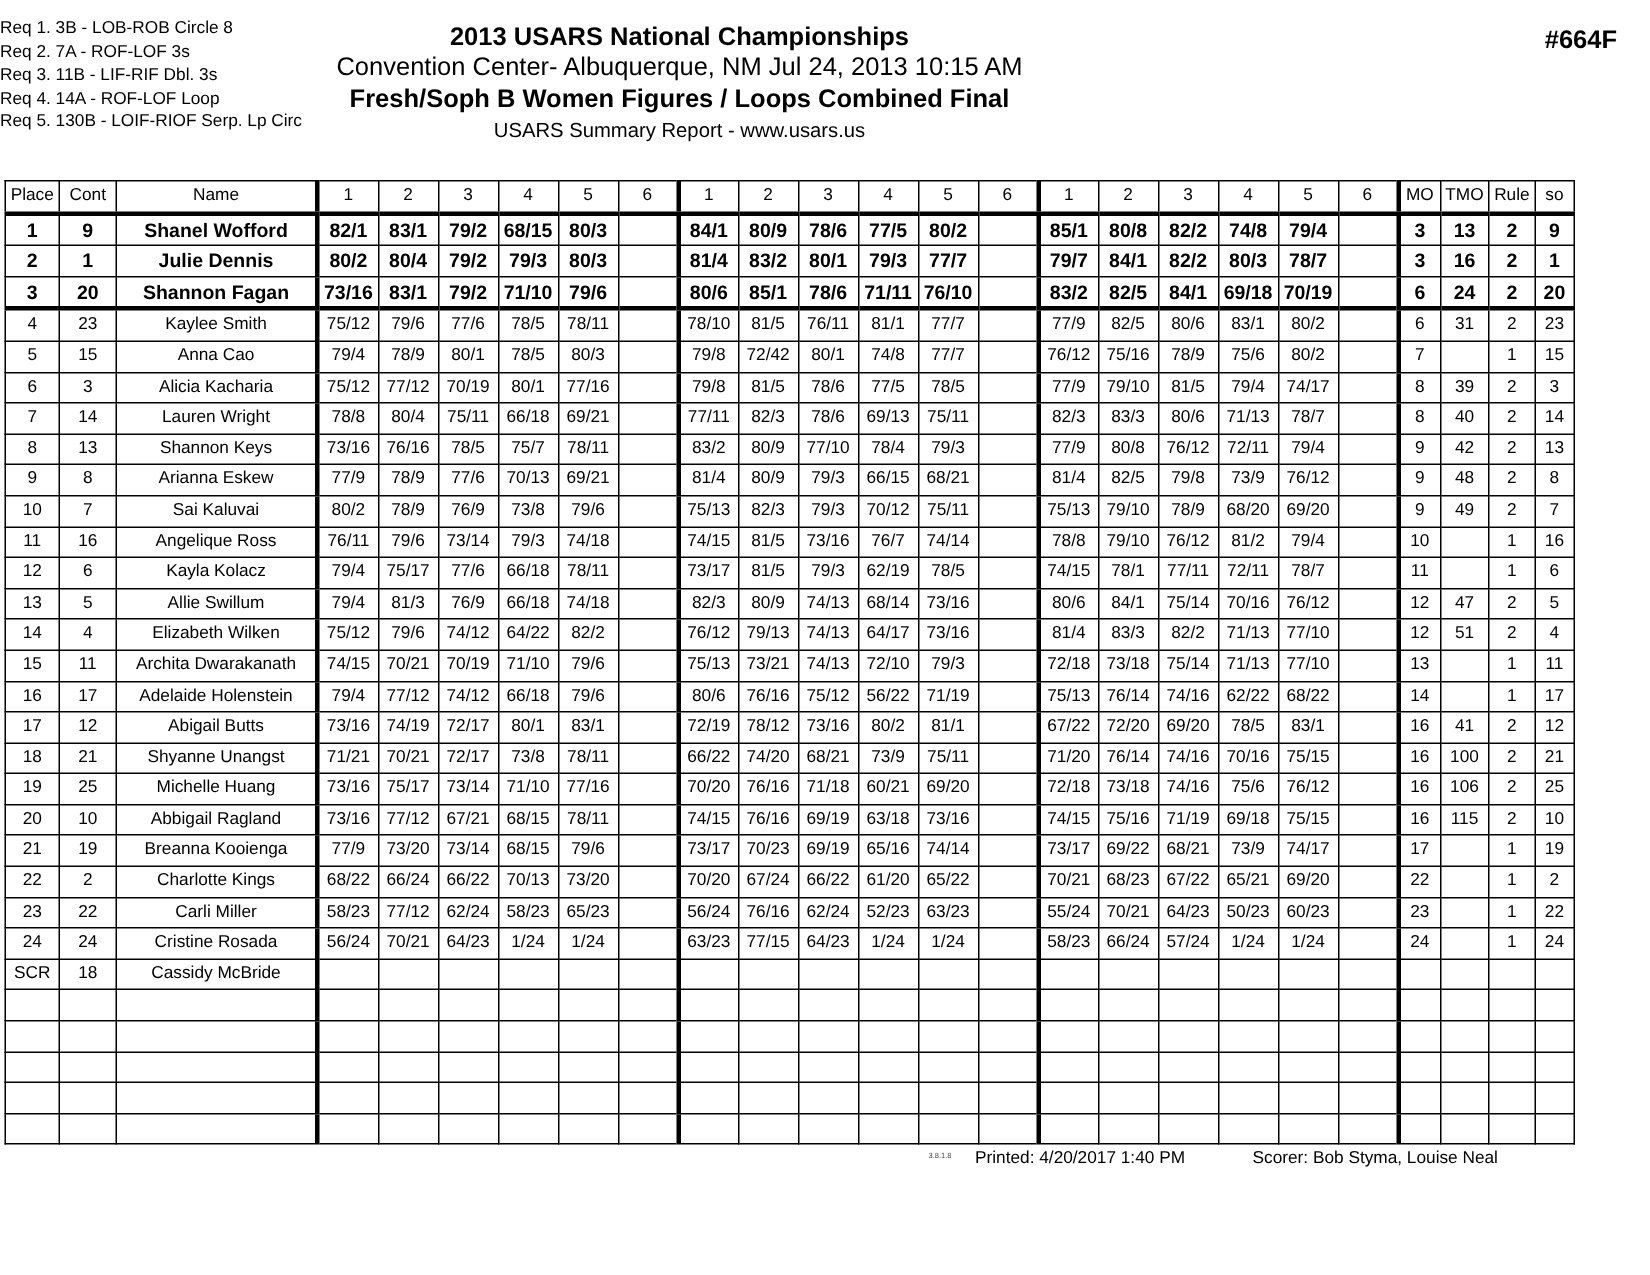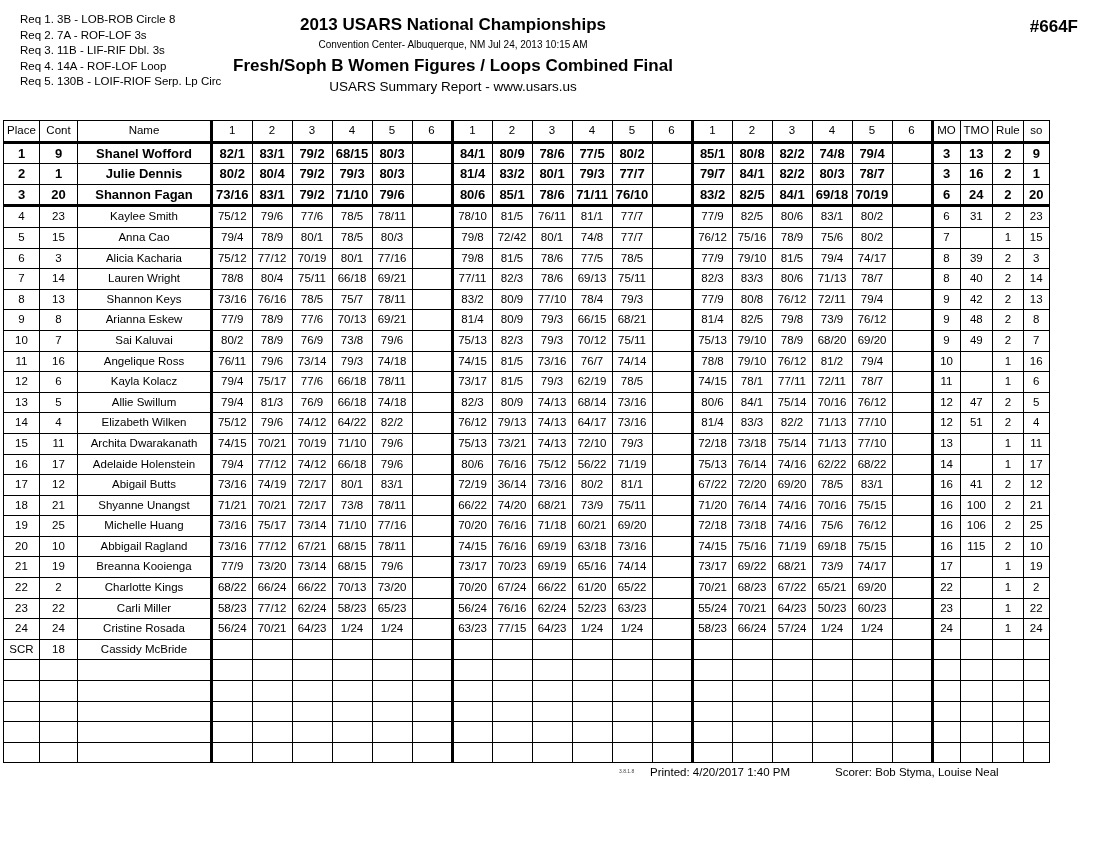--- a/index.html
+++ b/index.html
@@ -8,32 +8,32 @@
     width: 1100px; height: 850px;
     background: #ffffff;
     font-family: "Liberation Sans", sans-serif;
     color: #000000;
     overflow: hidden;
   }
   #page { position: relative; width: 1100px; height: 850px; }
 
   
   #reqs {
-    position: absolute; left: 20px; top: 12px;
+    position: absolute; left: 0; top: 12px;
     font-size: 11.5px; line-height: 15.5px;
   }
   .req-line { white-space: nowrap; }
 
   
   #titleblock {
     position: absolute; left: 0; top: 14px; width: 906px;
     text-align: center;
   }
   #title-main { font-size: 17px; font-weight: bold; line-height: 21px; }
-  #title-sub  { font-size: 10px; line-height: 19px; }
+  #title-sub  { font-size: 17px; line-height: 19px; }
   #title-event{ font-size: 17px; font-weight: bold; line-height: 23px; }
   #title-org  { font-size: 13.5px; line-height: 20px; }
   #eventnum {
     position: absolute; right: 22px; top: 17px;
     font-size: 17px; font-weight: bold;
   }
 
   
   #tablewrap { position: absolute; left: 3px; top: 120px; }
   table.grid {
@@ -572,21 +572,21 @@
             <td class="place">17</td>
             <td class="cont">12</td>
             <td class="name nm">Abigail Butts</td>
             <td class="sc sep-l">73/16</td>
             <td class="sc">74/19</td>
             <td class="sc">72/17</td>
             <td class="sc">80/1</td>
             <td class="sc">83/1</td>
             <td class="sc"></td>
             <td class="sc sep-l">72/19</td>
-            <td class="sc">36/14</td>
+            <td class="sc">78/12</td>
             <td class="sc">73/16</td>
             <td class="sc">80/2</td>
             <td class="sc">81/1</td>
             <td class="sc"></td>
             <td class="sc sep-l">67/22</td>
             <td class="sc">72/20</td>
             <td class="sc">69/20</td>
             <td class="sc">78/5</td>
             <td class="sc">83/1</td>
             <td class="sc"></td>

